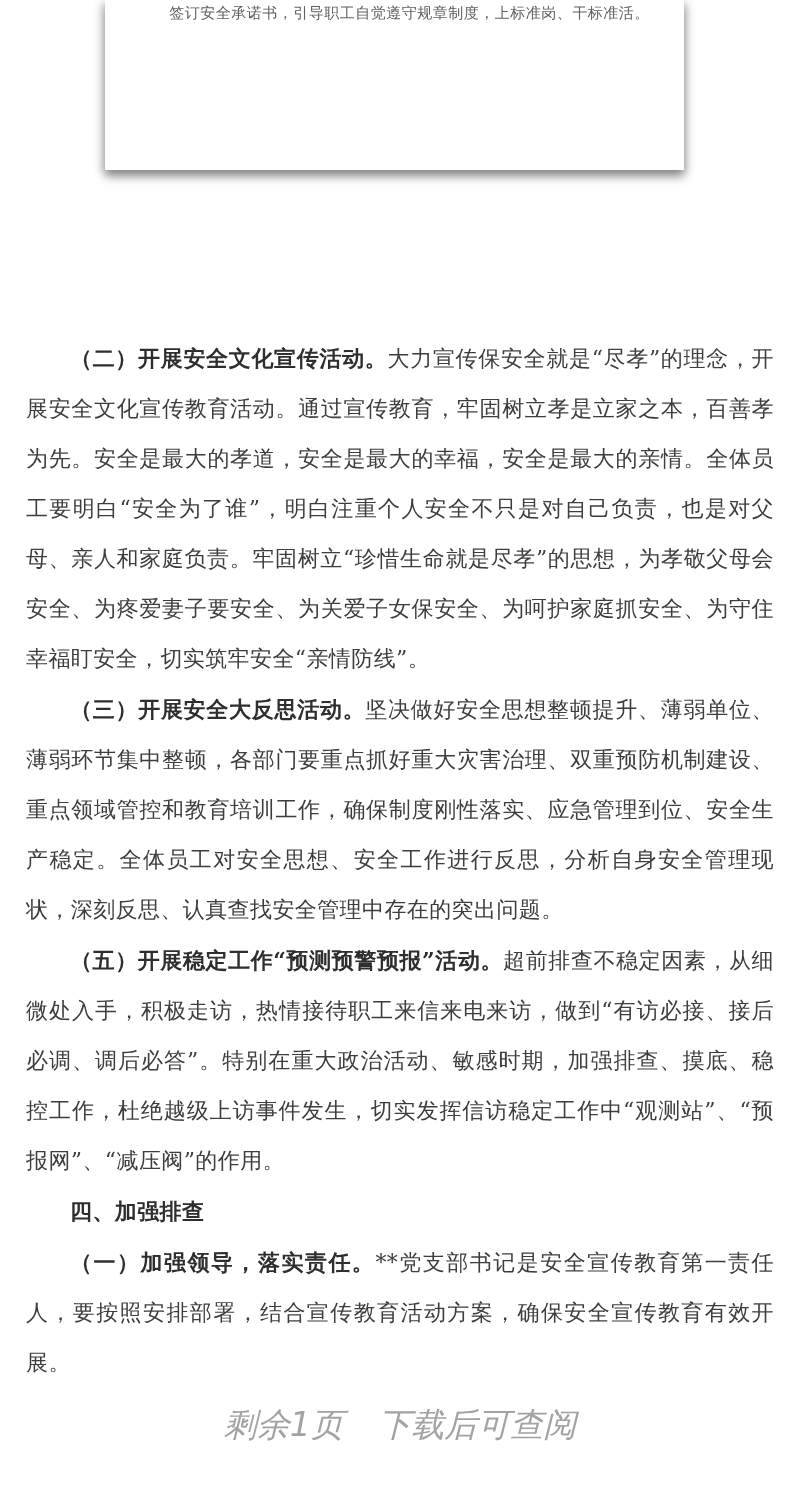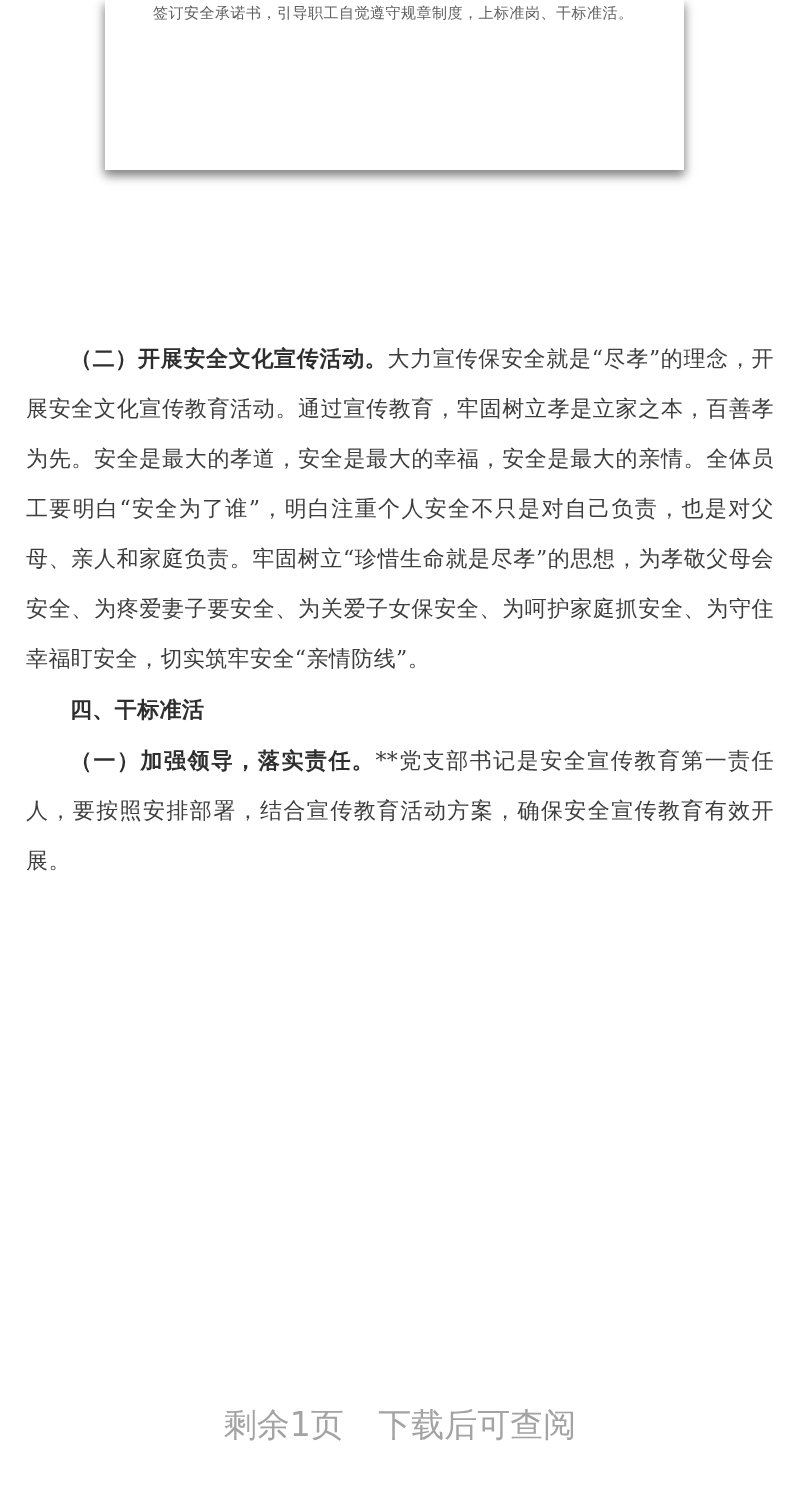--- a/index.html
+++ b/index.html
@@ -21,20 +21,21 @@
     height: 170px;
     background: #ffffff;
     box-shadow: 0 7px 9px rgba(90,90,90,0.55), -4px 3px 7px rgba(120,120,120,0.25), 4px 3px 7px rgba(120,120,120,0.25);
   }
   .preview-card .card-text {
     padding: 1px 18px 0 48px;
     font-size: 15px;
     line-height: 24px;
     color: #5f5f5f;
     letter-spacing: 0.5px;
+    text-align: center;
   }
 
   
   .doc-body {
     position: absolute;
     left: 26px;
     top: 333px;
     width: 748px;
     font-size: 22px;
     line-height: 50px;
@@ -58,32 +59,34 @@
     left: 0;
     top: 1403px;
     width: 800px;
     text-align: center;
     font-family: "DejaVu Sans", "Liberation Sans", sans-serif;
     font-size: 33px;
     color: #a3a3a3;
     cursor: pointer;
     user-select: none;
   }
-  .footer-hint .seg { display: inline-block; }
+  .footer-hint .seg { display: inline-block; font-style: italic; }
   .footer-hint .seg + .seg { margin-left: 24px; }
 </style>
 </head>
 <body>
 
 <div class="preview-card">
   <div class="card-text">签订安全承诺书，引导职工自觉遵守规章制度，上标准岗、干标准活。</div>
 </div>
 
 <div class="doc-body">
   <p><b>（二）开展安全文化宣传活动。</b><span>大力宣传保安全就是“尽孝”的理念，开展安全文化宣传教育活动。通过宣传教育，牢固树立孝是立家之本，百善孝为先。安全是最大的孝道，安全是最大的幸福，安全是最大的亲情。全体员工要明白“安全为了谁”，明白注重个人安全不只是对自己负责，也是对父母、亲人和家庭负责。牢固树立“珍惜生命就是尽孝”的思想，为孝敬父母会安全、为疼爱妻子要安全、为关爱子女保安全、为呵护家庭抓安全、为守住幸福盯安全，切实筑牢安全“亲情防线”。</span></p>
-  <p><b>四、干标准活</b></p>
+  <p><b>（三）开展安全大反思活动。</b><span>坚决做好安全思想整顿提升、薄弱单位、薄弱环节集中整顿，各部门要重点抓好重大灾害治理、双重预防机制建设、重点领域管控和教育培训工作，确保制度刚性落实、应急管理到位、安全生产稳定。全体员工对安全思想、安全工作进行反思，分析自身安全管理现状，深刻反思、认真查找安全管理中存在的突出问题。</span></p>
+  <p><b>（五）开展稳定工作“预测预警预报”活动。</b><span>超前排查不稳定因素，从细微处入手，积极走访，热情接待职工来信来电来访，做到“有访必接、接后必调、调后必答”。特别在重大政治活动、敏感时期，加强排查、摸底、稳控工作，杜绝越级上访事件发生，切实发挥信访稳定工作中“观测站”、“预报网”、“减压阀”的作用。</span></p>
+  <p><b>四、加强排查</b></p>
   <p><b>（一）加强领导，落实责任。</b><span>**党支部书记是安全宣传教育第一责任人，要按照安排部署，结合宣传教育活动方案，确保安全宣传教育有效开展。</span></p>
 </div>
 
 <div class="footer-hint">
   <span class="seg">剩余1页</span>
   <span class="seg">下载后可查阅</span>
 </div>
 
 </body></html>

